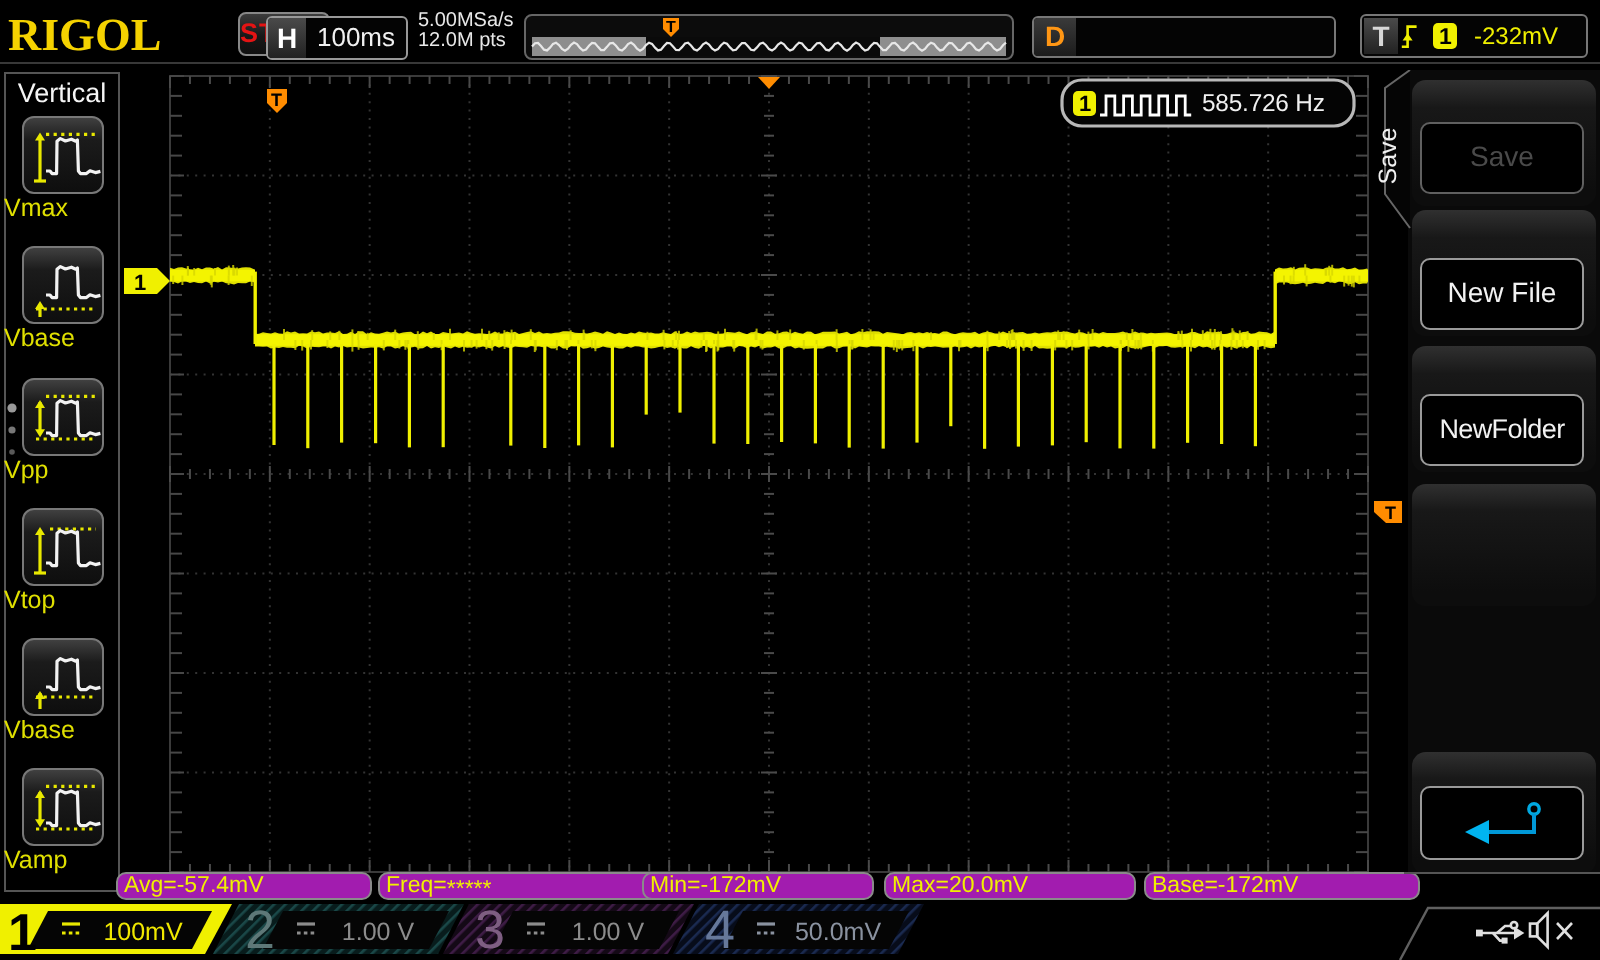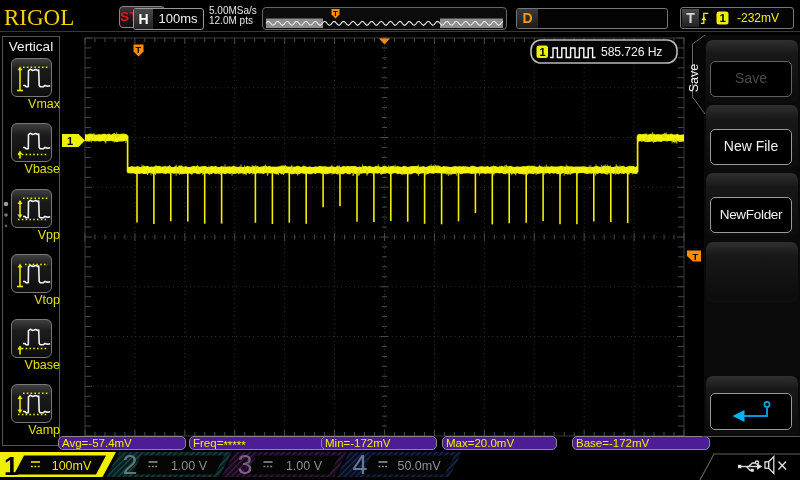--- a/index.html
+++ b/index.html
@@ -1,19 +1,19 @@
 <!DOCTYPE html>
 <html><head><meta charset="utf-8">
 <style>
 * { margin:0; padding:0; box-sizing:border-box; }
 html,body { width:800px; height:480px; background:#000; overflow:hidden;
   font-family:"Liberation Sans", sans-serif; }
 .abs { position:absolute; }
 #logo { position:absolute; left:4px; top:5px; font-family:"Liberation Serif", serif;
-  font-weight:normal; font-size:23px; color:#f5d200; letter-spacing:0px; }
+  font-weight:bold; font-size:23px; color:#f5d200; letter-spacing:0px; }
 #stop { position:absolute; left:83px; top:6px; width:46px; height:22px;
   background:linear-gradient(#3c3c3c,#181818 55%,#101010); border:1px solid #888; border-radius:4px;
   color:#e41414; font-weight:bold; font-size:13.5px; line-height:20px; letter-spacing:0.5px;margin-left:36px; }
 #hbox { position:absolute; left:133px; top:8px; width:71px; height:22px;
   background:#040404; border:1px solid #999; border-radius:3px; display:flex; }
 #hbox .h { width:19px; background:linear-gradient(#4a4a4a,#222); color:#fff; font-weight:bold;
   font-size:14px; text-align:center; line-height:20px; border-radius:2px 0 0 2px; }
 #hbox .v { flex:1; color:#f0f0f0; font-size:13px; text-align:center; line-height:20px; }
 #sa { position:absolute; left:209px; top:6px; color:#e8e8e8; font-size:10px; line-height:9.8px; }
 #dbar { position:absolute; left:262px; top:7px; width:245px; height:23px;
@@ -27,22 +27,22 @@
   background:#040404; border:1px solid #777; border-radius:3px; }
 #tbox .t { position:absolute; left:1px; top:1px; width:17px; height:18px; background:linear-gradient(#4a4a4a,#222);
   color:#d8d8d8; font-weight:bold; font-size:14px; text-align:center; line-height:18px; }
 #tbox .v { position:absolute; left:56px; top:0; color:#f0f000; font-size:12px; line-height:20px; }
 #sidebar { position:absolute; left:2px; top:36px; width:58px; height:410px;
   border:1px solid #555; background:#000; }
 #vertical { position:absolute; left:2px; top:39px; width:58px; text-align:center;
   color:#f5f5f5; font-size:13.5px; }
 .mbtn { position:absolute; left:11px; width:41px; height:39px;
   background:linear-gradient(#404040,#1b1b1b 30%,#0e0e0e); border:1px solid #787878; border-radius:6px; }
-.mlbl { position:absolute; left:2px; width:58px; text-align:right; color:#e0e000; font-size:12.5px; }
-.meas { position:absolute; top:436px; height:14px; background:#4c1d95; border:1px solid #8a8a8a;
+.mlbl { position:absolute; left:2px; width:58px; text-align:left; color:#e0e000; font-size:12.5px; }
+.meas { position:absolute; top:436px; height:14px; background:#a21caf; border:1px solid #8a8a8a;
   border-radius:5px; color:#f0f000; font-size:11.5px; line-height:12.5px; padding-left:3px; }
 
 #rpanel { position:absolute; left:704px; top:35px; width:96px; height:402px; background:#0a0a0a; }
 .tile { position:absolute; left:2px; width:92px;
   background:linear-gradient(#303030,#181818 22%,#0d0d0d 88%); border-radius:7px; }
 .rbtn { position:absolute; left:6px; width:82px; height:36px; background:#000;
   border:1.5px solid #9a9a9a; border-radius:5px; color:#f2f2f2; font-size:14px;
   text-align:center; line-height:33px; }
 .rbtn.dis { color:#4a4a4a; border-color:#606060; }
 #savetab { position:absolute; left:688px; top:35px; }
@@ -697,21 +697,21 @@
 <div class="mlbl" style="top:423px">Vamp</div>
 <svg class="abs" style="left:0;top:195px" width="12" height="40">
 <circle cx="6" cy="9" r="2.3" fill="#999"></circle>
     <circle cx="6" cy="20" r="1.8" fill="#777"></circle>
 <circle cx="6" cy="31" r="1.4" fill="#5a5a5a"></circle>
 </svg>
 
 <div class="meas" style="left:58px;width:128px">Avg=-57.4mV</div>
 <div class="meas" style="left:189px;width:148px">Freq=<span style="position:relative;top:1.5px">*****</span></div>
 <div class="meas" style="left:321px;width:116px">Min=-172mV</div>
-<div class="meas" style="left:442px;width:115px">Max=20.0mV</div>
+<div class="meas" style="left:442px;width:126px">Max=20.0mV</div>
 <div class="meas" style="left:572px;width:138px">Base=-172mV</div>
 
 <div id="rpanel">
     <div class="tile" style="top:5px;height:63px"></div>
     <div class="tile" style="top:70px;height:63px"></div>
     <div class="tile" style="top:138px;height:63px"></div>
     <div class="tile" style="top:207px;height:61px"></div>
     <div class="tile" style="top:341px;height:61px"></div>
 <div class="rbtn dis" style="top:26px">Save</div>
 <div class="rbtn" style="top:93.5px">New File</div>

